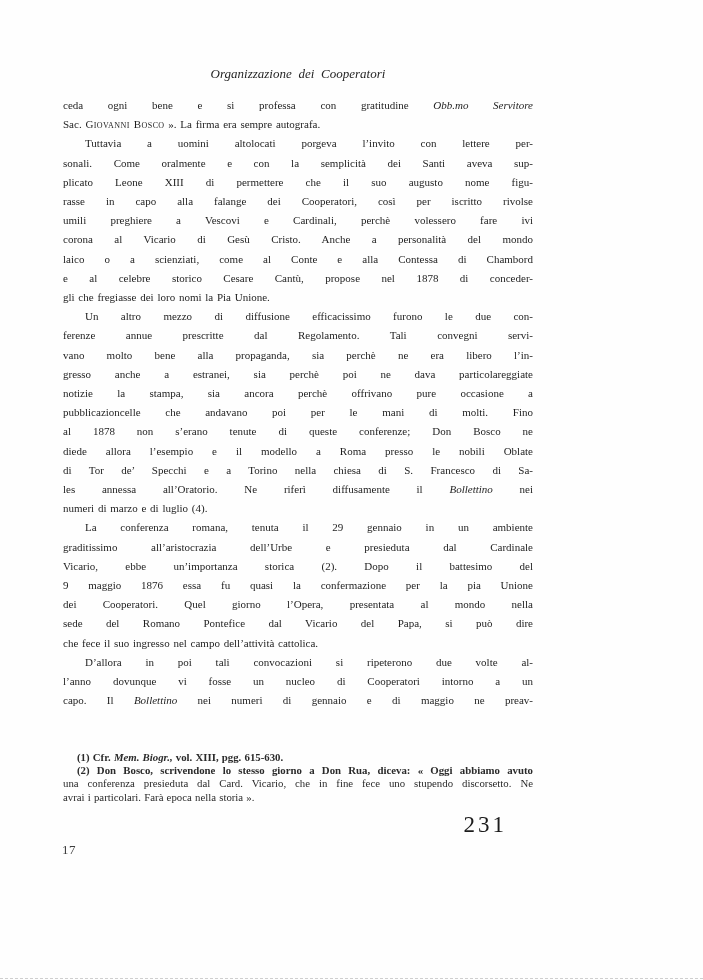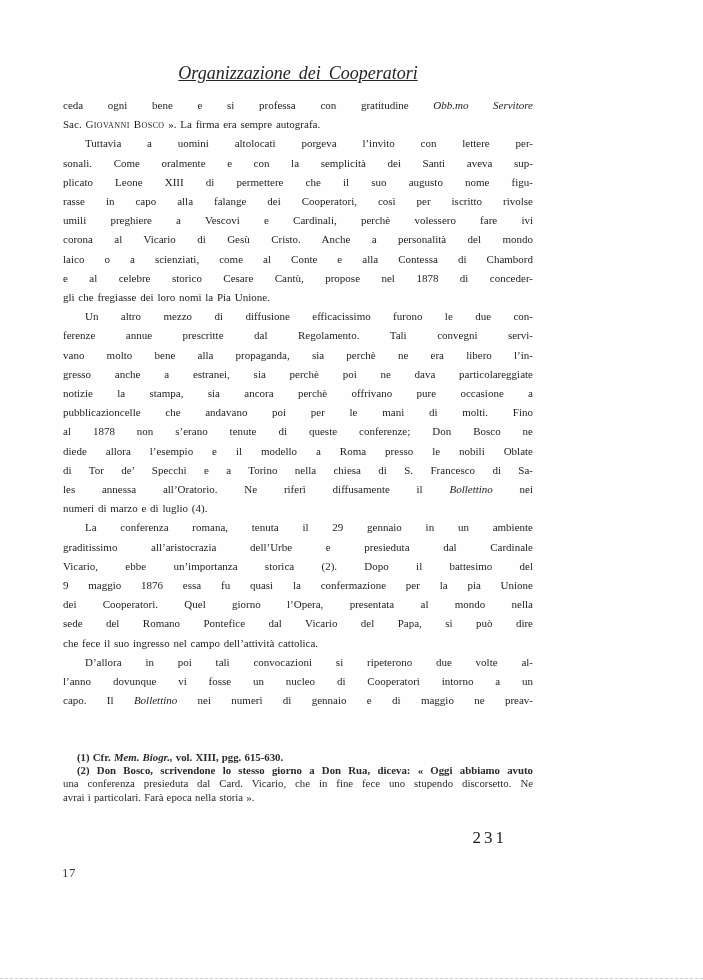--- a/index.html
+++ b/index.html
@@ -16,25 +16,24 @@
     background: #fefefe;
   }
   .text-column {
     position: absolute;
     left: 63px; top: 64px;
     width: 470px;
   }
   .running-header {
     text-align: center;
     font-style: italic;
-    font-size: 18px;
+    font-size: 13px;
     line-height: 19px;
     word-spacing: 3.5px;
     color: #252525;
-    text-decoration: underline;
   }
   .body-text {
     margin-top: 13px;
     font-size: 11px;
     line-height: 19.2px;
     word-spacing: 1px;
   }
   .line {
     text-align: justify;
     text-align-last: justify;
@@ -46,30 +45,30 @@
   .footnote-block {
     margin-top: 40px;
     font-size: 10.8px;
     line-height: 13.4px;
     word-spacing: 0.5px;
     color: #2a2a2a;
   }
   .footnote-block .line.indent { text-indent: 14px; font-weight: bold; }
   .page-number {
     position: absolute;
-    left: 0; top: 764px;
+    left: 0; top: 748px;
     width: 444px;
     text-align: right;
-    font-size: 17px;
+    font-size: 23px;
     letter-spacing: 3px;
     color: #1c1c1c;
   }
   .signature-mark {
     position: absolute;
-    left: 62px; top: 865px;
+    left: 62px; top: 842px;
     font-size: 13px;
     letter-spacing: 0.5px;
     color: #3d3d3d;
     text-align: center;
   }
   .scan-edge-line {
     position: absolute;
     left: 0; right: 0; bottom: 1px;
     border-top: 1px dashed #cfcfcf;
     height: 0;

